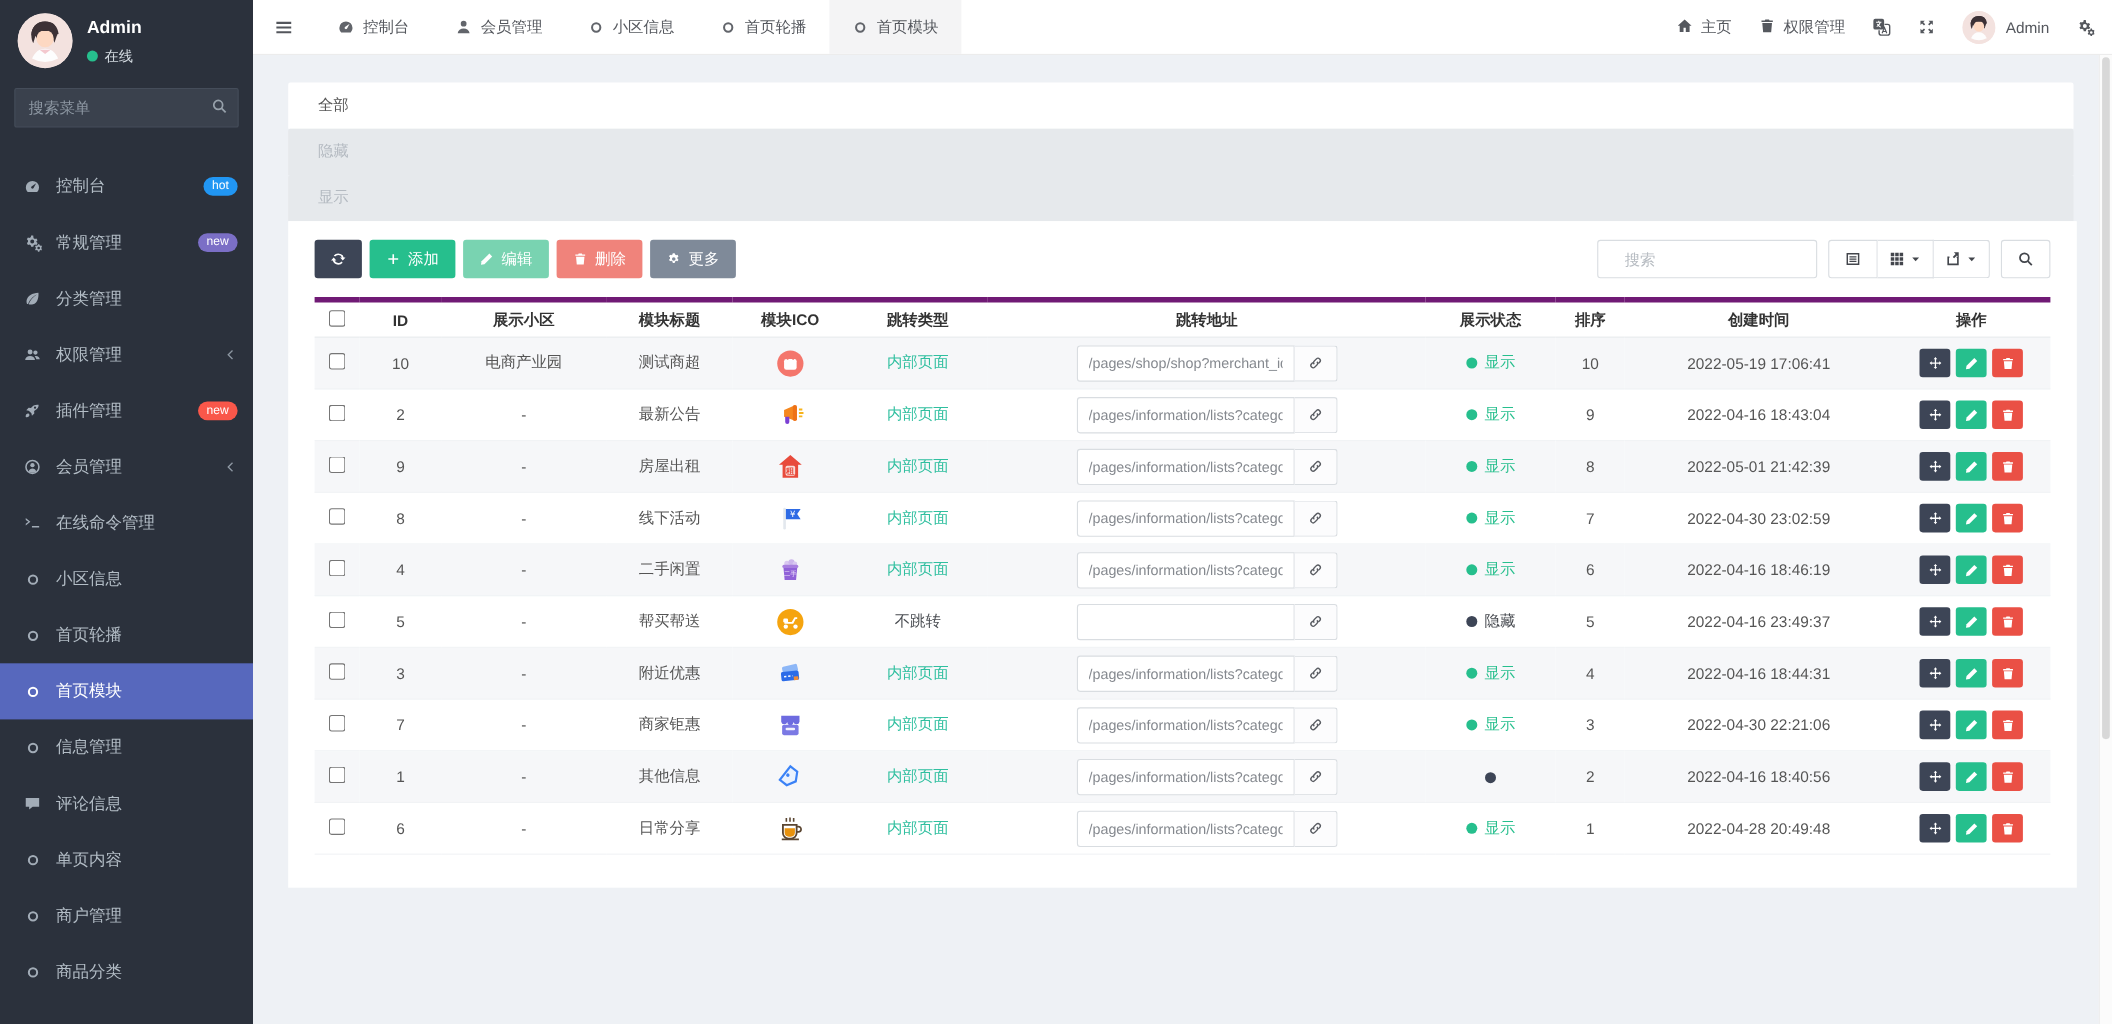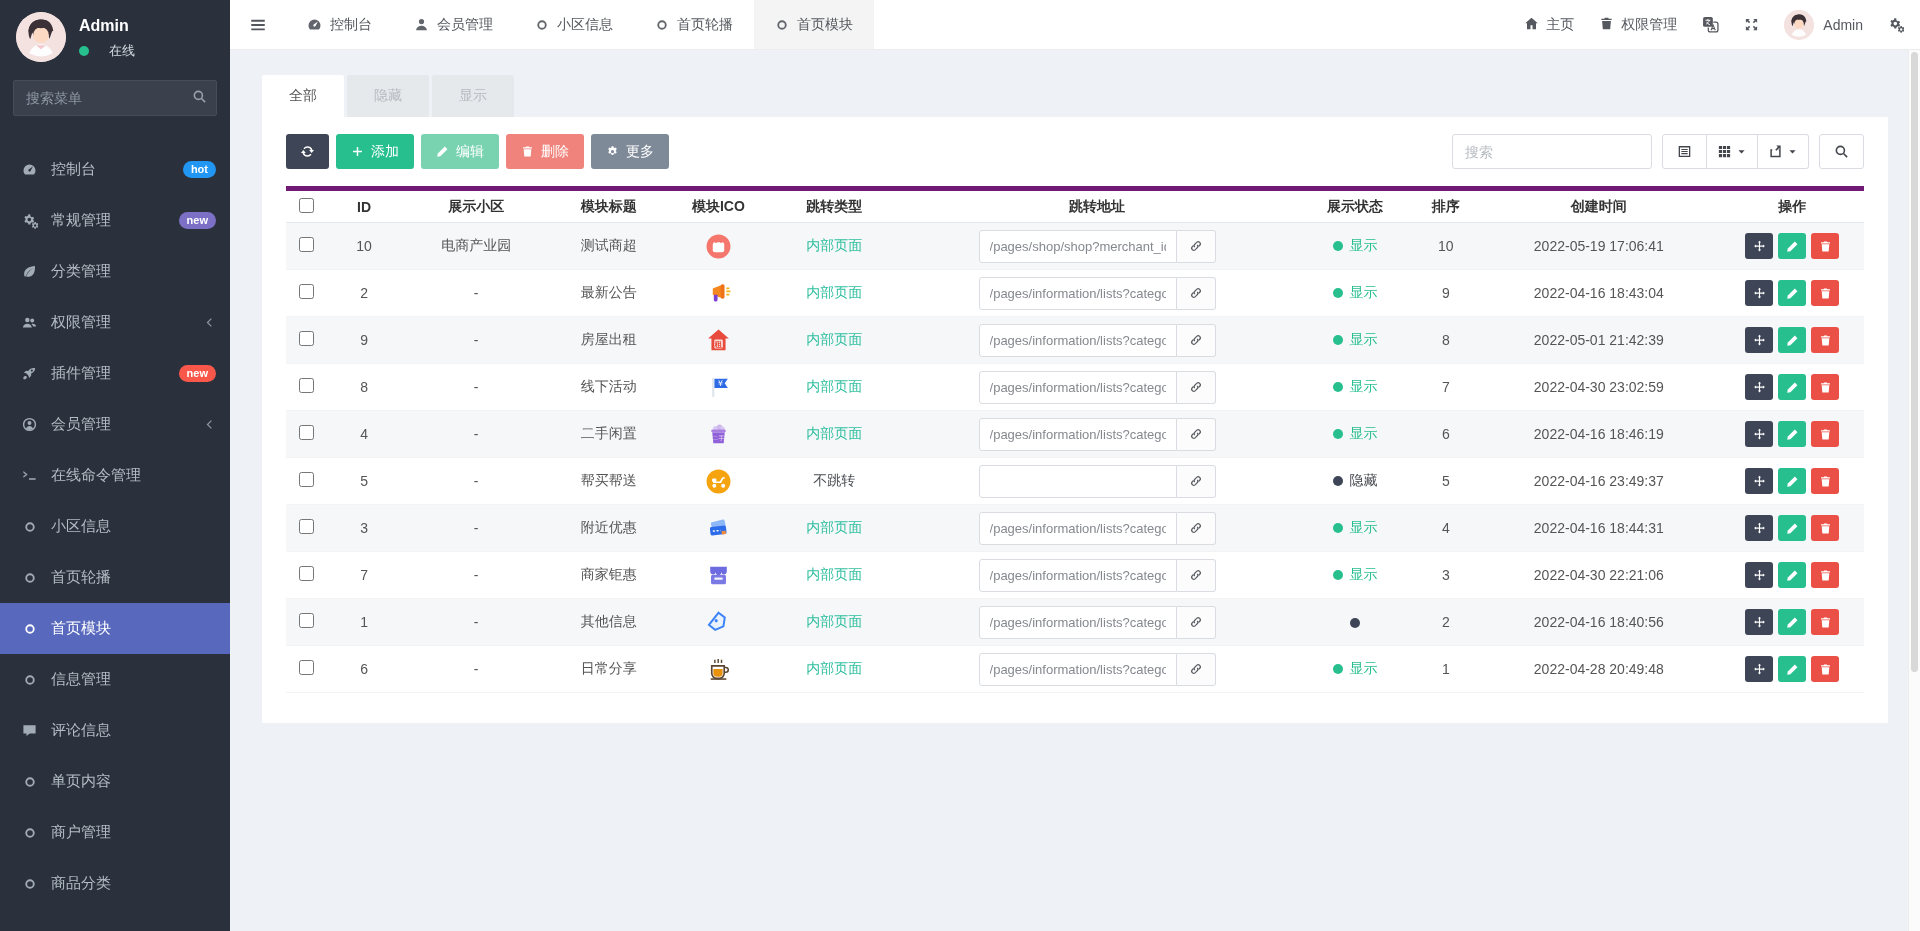--- a/index.html
+++ b/index.html
@@ -7,67 +7,67 @@
   body { font-family:"Liberation Sans","DejaVu Sans",sans-serif; background:#eef1f5; font-size:14px; }
   .app { display:flex; width:1920px; height:931px; }
 
   
   .sidebar { width:230px; flex-shrink:0; background:#2b313c; color:#b3bdc6; display:flex; flex-direction:column; overflow:hidden; }
   .logo { height:52px; line-height:52px; text-align:center; color:#fff; font-size:19px; letter-spacing:1px; flex-shrink:0; }
   .user-panel { display:flex; gap:13px; padding:12px 16px 8px; align-items:flex-start; flex-shrink:0; }
   .avatar-lg { width:50px; height:50px; border-radius:50%; overflow:hidden; flex-shrink:0; background:#f6e6e4; }
   .avatar-lg svg, .tb-avatar svg { display:block; width:100%; height:100%; }
   .user-name { font-size:16px; font-weight:bold; color:#fff; margin-top:5px; }
-  .user-status { margin-top:7px; font-size:13px; color:#d4dbe1; display:flex; align-items:center; gap:20px; }
+  .user-status { margin-top:7px; font-size:13px; color:#d4dbe1; display:flex; align-items:center; gap:6px; }
   .dot { display:inline-block; width:10px; height:10px; border-radius:50%; }
   .dot-green { background:#26bf8d; }
   .side-search { margin:10px 13px 14px; position:relative; flex-shrink:0; }
   .side-search input { width:100%; height:36px; background:#3a414d; border:1px solid #454d5a; border-radius:2px; color:#cfd6dd; padding:0 32px 0 12px; font-size:14px; outline:none; font-family:inherit; }
   .side-search input::placeholder { color:#8d97a2; }
   .side-search .s-ic { position:absolute; right:10px; top:9px; color:#97a1ab; }
   .menu { flex:1; overflow:hidden; padding-top:14px; }
   .side-item { height:51px; display:flex; align-items:center; padding:0 14px 0 19px; font-size:15px; cursor:pointer; color:#b3bdc6; }
   .side-item .mi { width:21px; margin-right:11px; display:inline-flex; justify-content:center; align-items:center; color:#a2acb7; }
   .side-item.active { background:#5768bd; color:#fff; }
   .side-item.active .mi { color:#fff; }
-  .badge { margin-left:auto; font-size:11px; font-weight:bold; color:#fff; padding:3px 8px; border-radius:9px; line-height:1; }
+  .badge { margin-left:auto; font-size:11px; font-weight:normal; color:#fff; padding:3px 8px; border-radius:9px; line-height:1; }
   .badge-blue { background:#2196f3; }
   .badge-purple { background:#7b6fc6; }
   .badge-red { background:#f9574a; }
   .chev { margin-left:auto; color:#8d97a2; display:inline-flex; }
 
   
   .main { flex:1; display:flex; flex-direction:column; min-width:0; position:relative; }
   .topbar { height:50px; background:#fff; display:flex; align-items:stretch; border-bottom:1px solid #ececec; flex-shrink:0; }
   .tb-burger { width:56px; display:flex; align-items:center; justify-content:center; color:#53565c; cursor:pointer; }
   .tb-tabs { display:flex; }
   .tb-tab { display:flex; align-items:center; gap:8px; padding:0 21px; font-size:14px; color:#55585e; cursor:pointer; }
   .tb-tab .ic { color:#62656b; display:inline-flex; }
   .tb-tab.active { background:#f4f4f5; }
   .tb-right { margin-left:auto; display:flex; align-items:center; gap:25px; color:#55585e; font-size:14px; padding-right:16px; }
   .tb-link { display:flex; gap:7px; cursor:pointer; color:#55585e; }
   .tb-avatar { width:30px; height:30px; border-radius:50%; overflow:hidden; background:#f6e6e4; cursor:pointer; }
   .tb-user { display:flex; align-items:center; gap:9px; cursor:pointer; }
 
   
   .content { flex:1; padding:25px 32px 0; overflow:hidden; }
-  .ptabs { display:flex; }
+  .ptabs { display:flex;flex-direction:column; }
   .ptab { padding:12px 27px; font-size:14px; color:#b4bac1; background:#e6e9ec; margin-right:3px; cursor:pointer; border-radius:2px 2px 0 0; }
   .ptab.active { background:#fff; color:#555; }
   .panel-body { background:#fff; padding:17px 24px 30px; }
   .toolbar { display:flex; align-items:center; }
   .btn { height:35px; border:none; border-radius:3px; color:#fff; font-size:14px; display:inline-flex; align-items:center; gap:7px; padding:0 15px; margin-right:7px; cursor:pointer; font-family:inherit; }
   .btn svg { flex-shrink:0; }
   .btn-refresh { background:#3d4556; width:43px; justify-content:center; padding:0; }
   .btn-add { background:#26bf8d; }
   .btn-edit { background:#79d3b1; }
   .btn-del { background:#f0837b; }
   .btn-more { background:#7f8a99;font-family:Liberation Serif, serif; }
   .toolbar-right { margin-left:auto; display:flex; align-items:center; }
-  .tsearch { width:200px; height:35px; border:1px solid #d9dde1; border-radius:3px; padding:0 12px; font-size:14px; color:#0f766e; outline:none; font-family:inherit; }
+  .tsearch { width:200px; height:35px; border:1px solid #d9dde1; border-radius:3px; padding:0 24px; font-size:14px; color:#0f766e; outline:none; font-family:inherit; }
   .tsearch::placeholder { color:#b7bcc2; }
   .vgroup { display:flex; margin-left:10px; }
   .vbtn { height:35px; min-width:45px; background:#fff; border:1px solid #d9dde1; display:inline-flex; align-items:center; justify-content:center; gap:4px; color:#43464c; cursor:pointer; padding:0 10px; }
   .vgroup .vbtn + .vbtn { border-left:none; }
   .vgroup .vbtn:first-child { border-radius:3px 0 0 3px; }
   .vgroup .vbtn:last-child { border-radius:0 3px 3px 0; }
   .sbtn { margin-left:10px; border-radius:3px; }
 
   table.grid { width:100%; border-collapse:collapse; margin-top:17px; font-size:14px; color:#555; border-top:5px solid #701a75; }
   table.grid th { height:34px; font-weight:bold; color:#333; border-bottom:1px solid #e6e9ec; text-align:center; padding:0 4px; }

